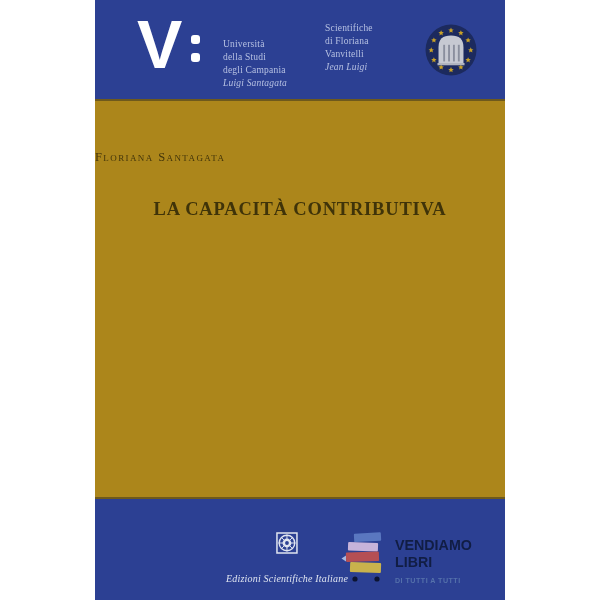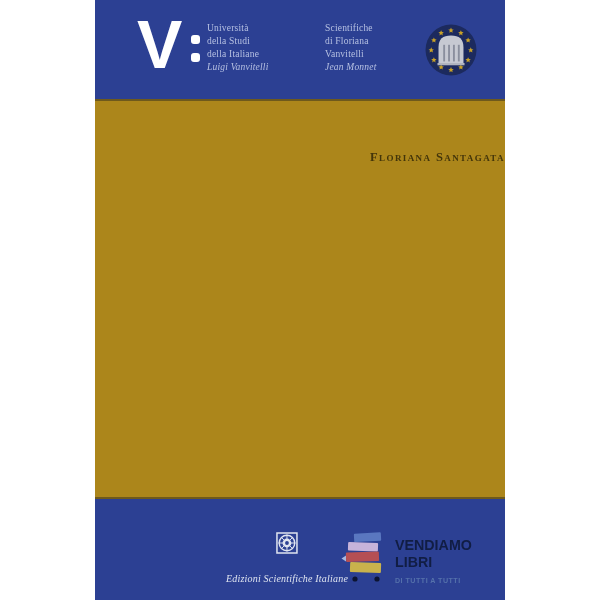--- a/index.html
+++ b/index.html
@@ -22,28 +22,28 @@
     font-size:68px;line-height:1;
   }
   .colon-dots{position:absolute;left:96px;top:35px;display:flex;flex-direction:column;gap:9px;}
   .colon-dots .dot{width:9px;height:9px;background:#ffffff;border-radius:3px;}
   .inst-col{
     position:absolute;top:22px;color:#b6c0e2;font-size:9.5px;line-height:13px;
     font-family:"Liberation Serif", serif;letter-spacing:.2px;
   }
   .inst-col .line{display:block;}
   .inst-col .line:nth-child(4){font-style:italic;}
-  .col-university{left:112px;}
+  .col-university{left:128px;margin-top:16px;}
   .col-department{left:230px;}
   .seal{position:absolute;left:330px;top:24px;width:52px;height:52px;}
 
   
   .author{
-    position:absolute;left:0;top:150px;width:100%;text-align:right;
-    color:#43350a;font-variant:small-caps;font-weight:bold;
+    position:absolute;left:0;top:150px;width:100%;text-align:left;
+    color:#43350a;font-variant:small-caps;font-weight:normal;
     font-size:12.5px;letter-spacing:1.4px;
   }
   .title{
     position:absolute;left:0;top:195px;width:100%;text-align:center;
     color:#3f3309;font-weight:bold;font-size:18.5px;line-height:29px;letter-spacing:.8px;
   }
 
   
   .publisher{position:absolute;left:192px;top:529px;transform:translateX(-50%);text-align:center;}
   .publisher .rosette{display:block;margin:0 auto;}
@@ -75,29 +75,29 @@
       <span>V</span>
     </div>
     <div class="colon-dots">
       <span class="dot"></span>
       <span class="dot"></span>
     </div>
 
     <div class="inst-col col-university">
       <span class="line">Università</span>
       <span class="line">della Studi</span>
-      <span class="line">della Italiane</span>
-      <span class="line">Luigi Vanvitelli</span>
+      <span class="line">degli Campania</span>
+      <span class="line">Luigi Santagata</span>
     </div>
 
     <div class="inst-col col-department">
       <span class="line">Scientifiche</span>
       <span class="line">di Floriana</span>
       <span class="line">Vanvitelli</span>
-      <span class="line">Jean Monnet</span>
+      <span class="line">Jean Luigi</span>
     </div>
 
     <svg class="seal" viewBox="0 0 50 50">
       <defs>
         <path id="st" d="M0,-2.6 L0.8,-0.8 2.6,-0.6 1.2,0.6 1.6,2.4 0,1.4 -1.6,2.4 -1.2,0.6 -2.6,-0.6 -0.8,-0.8 Z" fill="#c9a227"></path>
       </defs>
       <circle cx="25" cy="25" r="24.5" fill="#1c2a5e"></circle>
       <use href="#st" transform="translate(25,6)"></use>
       <use href="#st" transform="translate(34.5,8.55)"></use>
       <use href="#st" transform="translate(41.45,15.5)"></use>
@@ -117,20 +117,21 @@
       <rect x="31.6" y="20" width="1.8" height="16" fill="#8a8f9e"></rect>
       <rect x="12" y="37.5" width="26" height="2.2" fill="#b0b4bf"></rect>
     </svg>
   </div>
 
   <div class="panel-gold"></div>
 
   <div class="author">Floriana Santagata</div>
 
   <div class="title">
+    <div>LA CAPACITÀ CONTRIBUTIVA</div>
   </div>
 
   <div class="band-bottom"></div>
 
   <div class="publisher">
     <svg class="rosette" width="26" height="29" viewBox="0 0 26 29">
       <rect x="3" y="4" width="20" height="20" fill="none" stroke="#dfe4f0" stroke-width="1.5"></rect>
       <g stroke="#dfe4f0" stroke-width="1">
         <line x1="13" y1="5.5" x2="13" y2="22.5"></line>
         <line x1="4.5" y1="14" x2="21.5" y2="14"></line>

